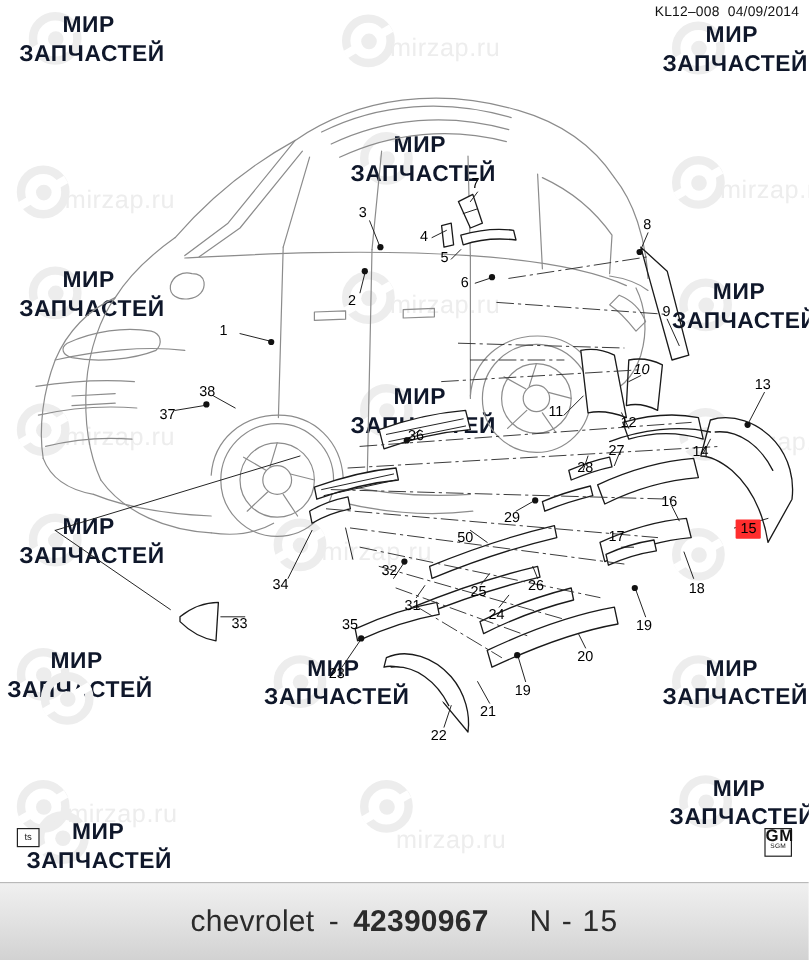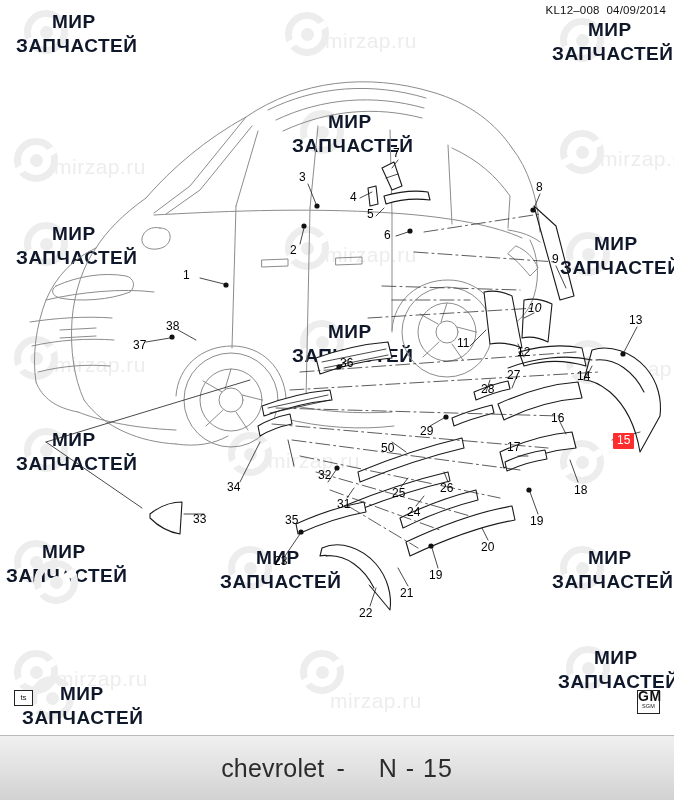--- a/index.html
+++ b/index.html
@@ -102,21 +102,21 @@
   .callout {
     position: absolute;
     font-size: 12px;
     color: #000;
     z-index: 4;
     font-family: "Liberation Sans", sans-serif;
     white-space: nowrap;
   }
   .callout.hl {
     background: #ff2d2d;
-    color: #ffffff;
+    color: #000000;
     padding: 1px 4px 2px 4px;
     border-radius: 1px;
     font-size: 12px;
     line-height: 1.05;
   }
 
   
   .badge-ts {
     position: absolute;
     left: 14px;
@@ -564,17 +564,18 @@
   <div class="badge-ts">ts</div>
   <div class="badge-gm">
     <div class="gm-top">GM</div>
     <div class="gm-bot">SGM</div>
   </div>
 
   <div class="footer">
     <div class="footer-inner">
       <span class="footer-brand">chevrolet</span>
       <span class="footer-sep" style="margin-left:-22px;">-</span>
+      <span class="footer-part" style="margin-left:-22px;">42390967</span>
       <span class="footer-page">N - 15</span>
     </div>
   </div>
 
 </div>
 
 </body></html>

